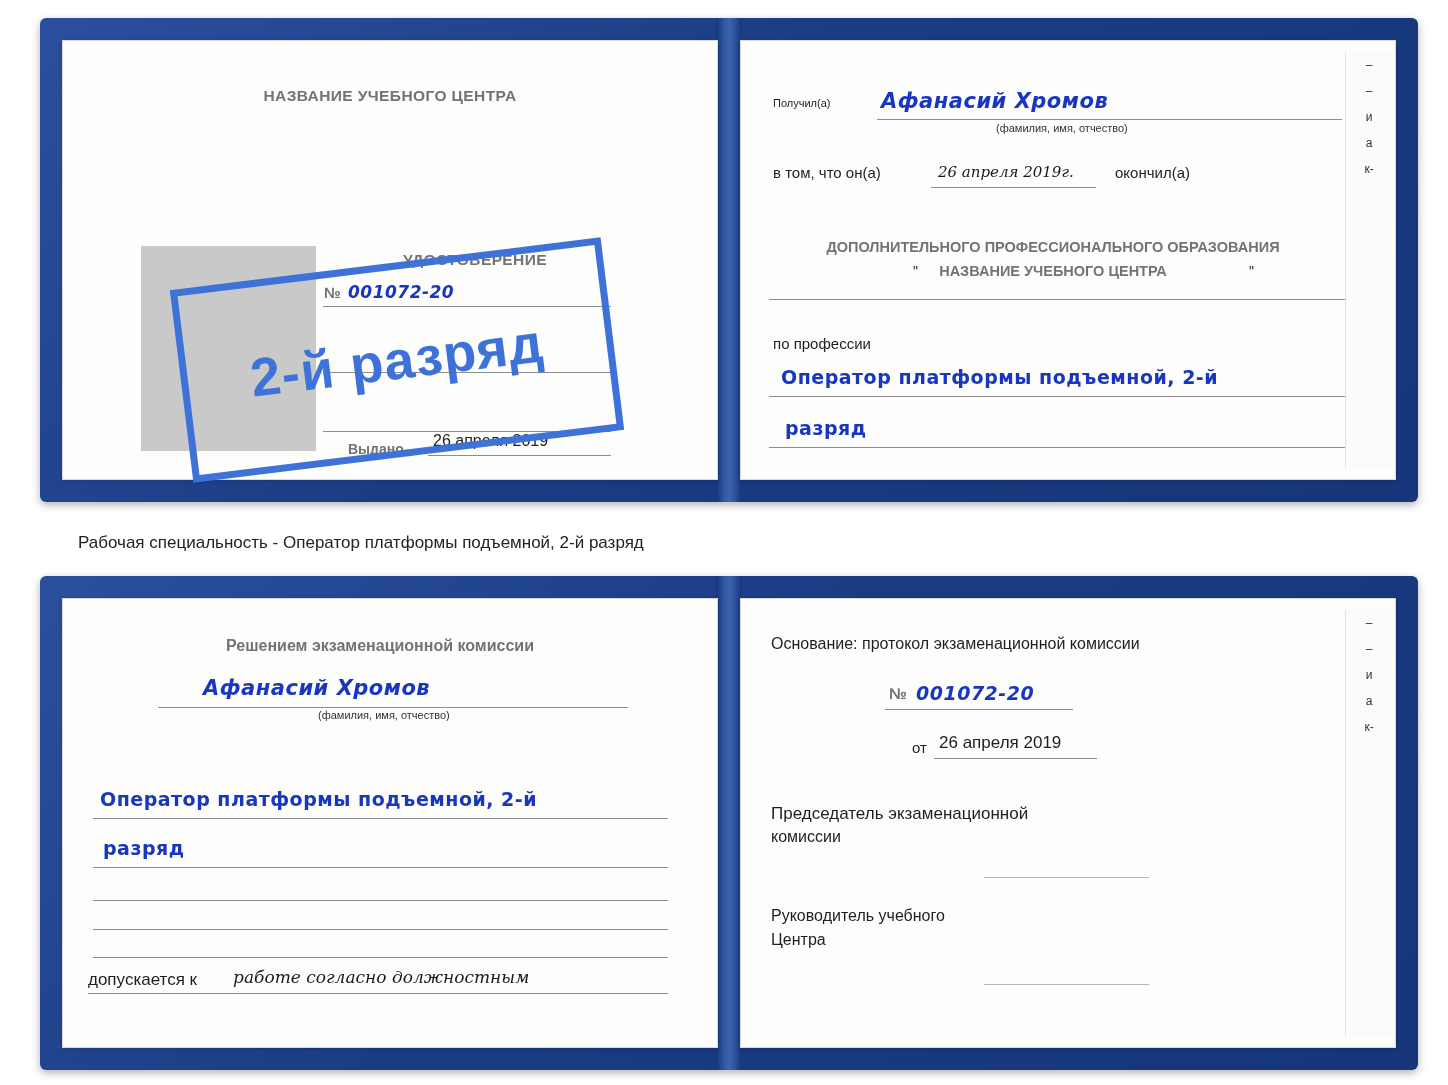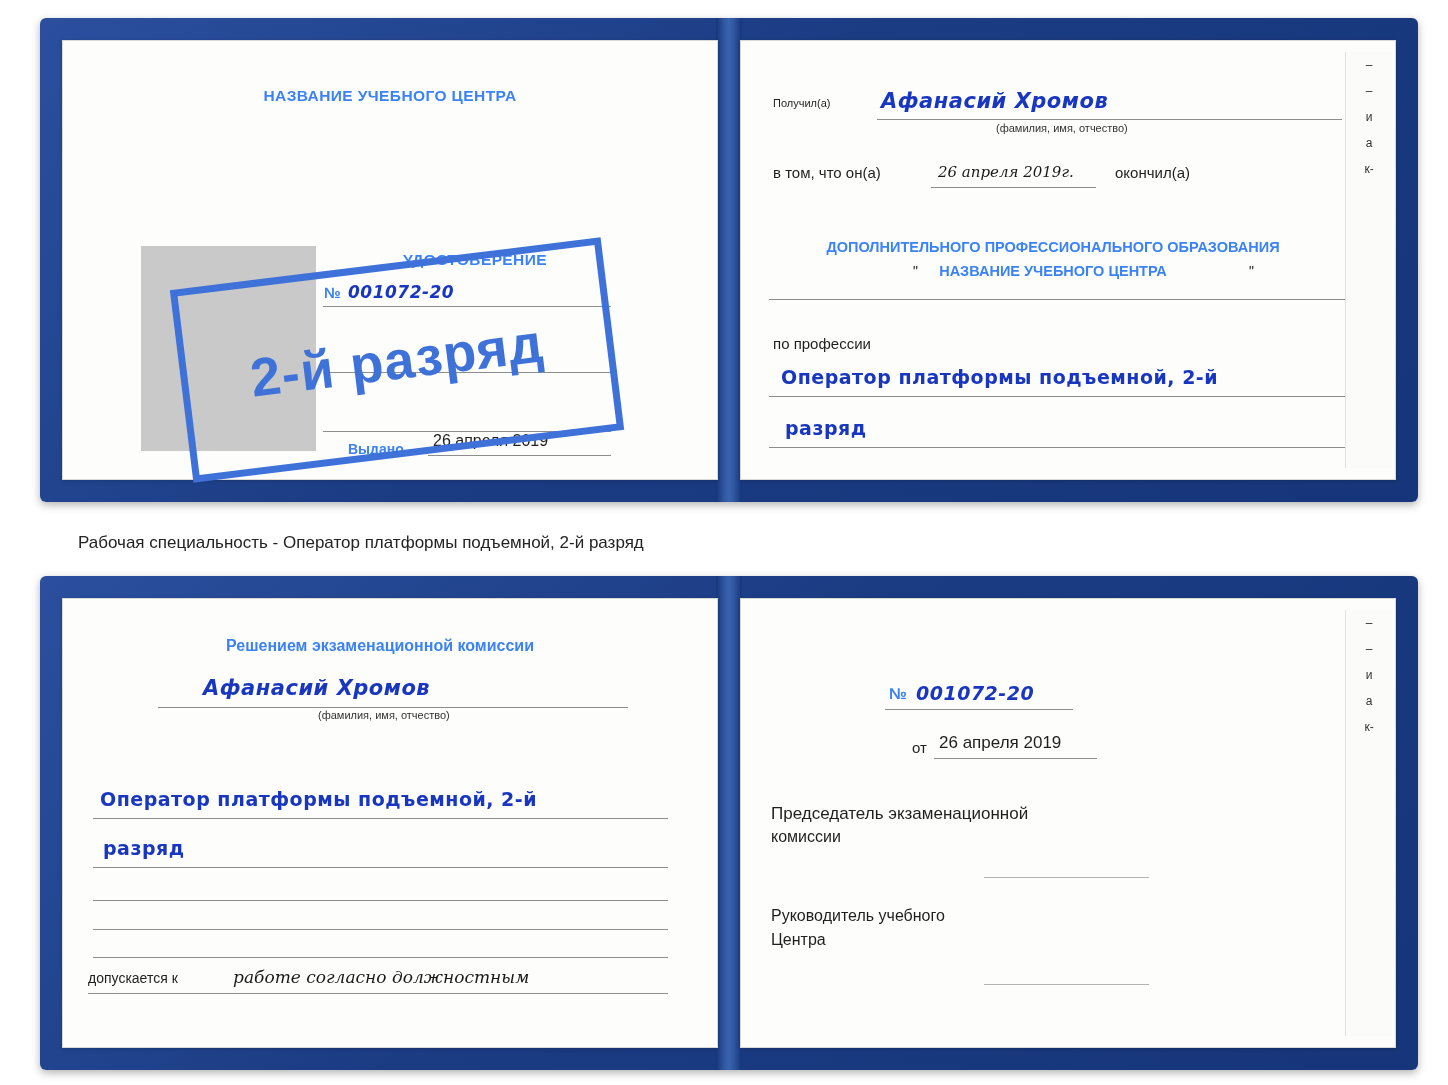--- a/index.html
+++ b/index.html
@@ -63,21 +63,21 @@
     display: block;
     font-size: 12px;
     color: #333;
     text-align: center;
     line-height: 26px;
   }
 
   
   .t-bold {
     font-weight: bold;
-    color: #3b82f6;
+    color: #737373;
   }
   .t-reg { color: #1f1f1f; }
   .small { font-size: 11px; color: #333; }
   .hand {
     font-family: "DejaVu Sans", sans-serif;
     color: #1836c0;
     font-style: italic;
     font-weight: bold;
     letter-spacing: 0.5px;
   }
@@ -209,26 +209,27 @@
 
     <div class="abs hand" style="left:37px; top:189px; font-size:19px; font-style:normal;">Оператор платформы подъемной, 2-й</div>
     <div class="line" style="left:30px; top:219px; width:575px;"></div>
     <div class="abs hand" style="left:40px; top:238px; font-size:19px; font-style:normal;">разряд</div>
     <div class="line" style="left:30px; top:268px; width:575px;"></div>
 
     <div class="line" style="left:30px; top:301px; width:575px;"></div>
     <div class="line" style="left:30px; top:330px; width:575px;"></div>
     <div class="line" style="left:30px; top:358px; width:575px;"></div>
 
-    <div class="abs t-reg" style="left:25px; top:371px; font-size:14px;">допускается к</div>
+    <div class="abs t-reg" style="left:25px; top:371px; font-size:17px;">допускается к</div>
     <div class="abs hand-thin" style="left:170px; top:368px; font-size:17px;">работе согласно должностным</div>
     <div class="line" style="left:25px; top:394px; width:580px;"></div>
   </div>
 
   <div class="page right">
+    <div class="abs t-reg" style="left:30px; top:36px; font-size:16px;">Основание: протокол экзаменационной комиссии</div>
 
     <div class="abs t-bold" style="left:148px; top:86px; font-size:16px;">№</div>
     <div class="abs hand" style="left:175px; top:83px; font-size:19px;">001072-20</div>
     <div class="line" style="left:144px; top:110px; width:188px;"></div>
 
     <div class="abs t-reg" style="left:171px; top:140px; font-size:15px;">от</div>
     <div class="abs t-reg" style="left:198px; top:134px; font-size:17px;">26 апреля 2019</div>
     <div class="line" style="left:193px; top:159px; width:163px;"></div>
 
     <div class="abs t-reg" style="left:30px; top:205px; font-size:17px;">Председатель экзаменационной</div>

